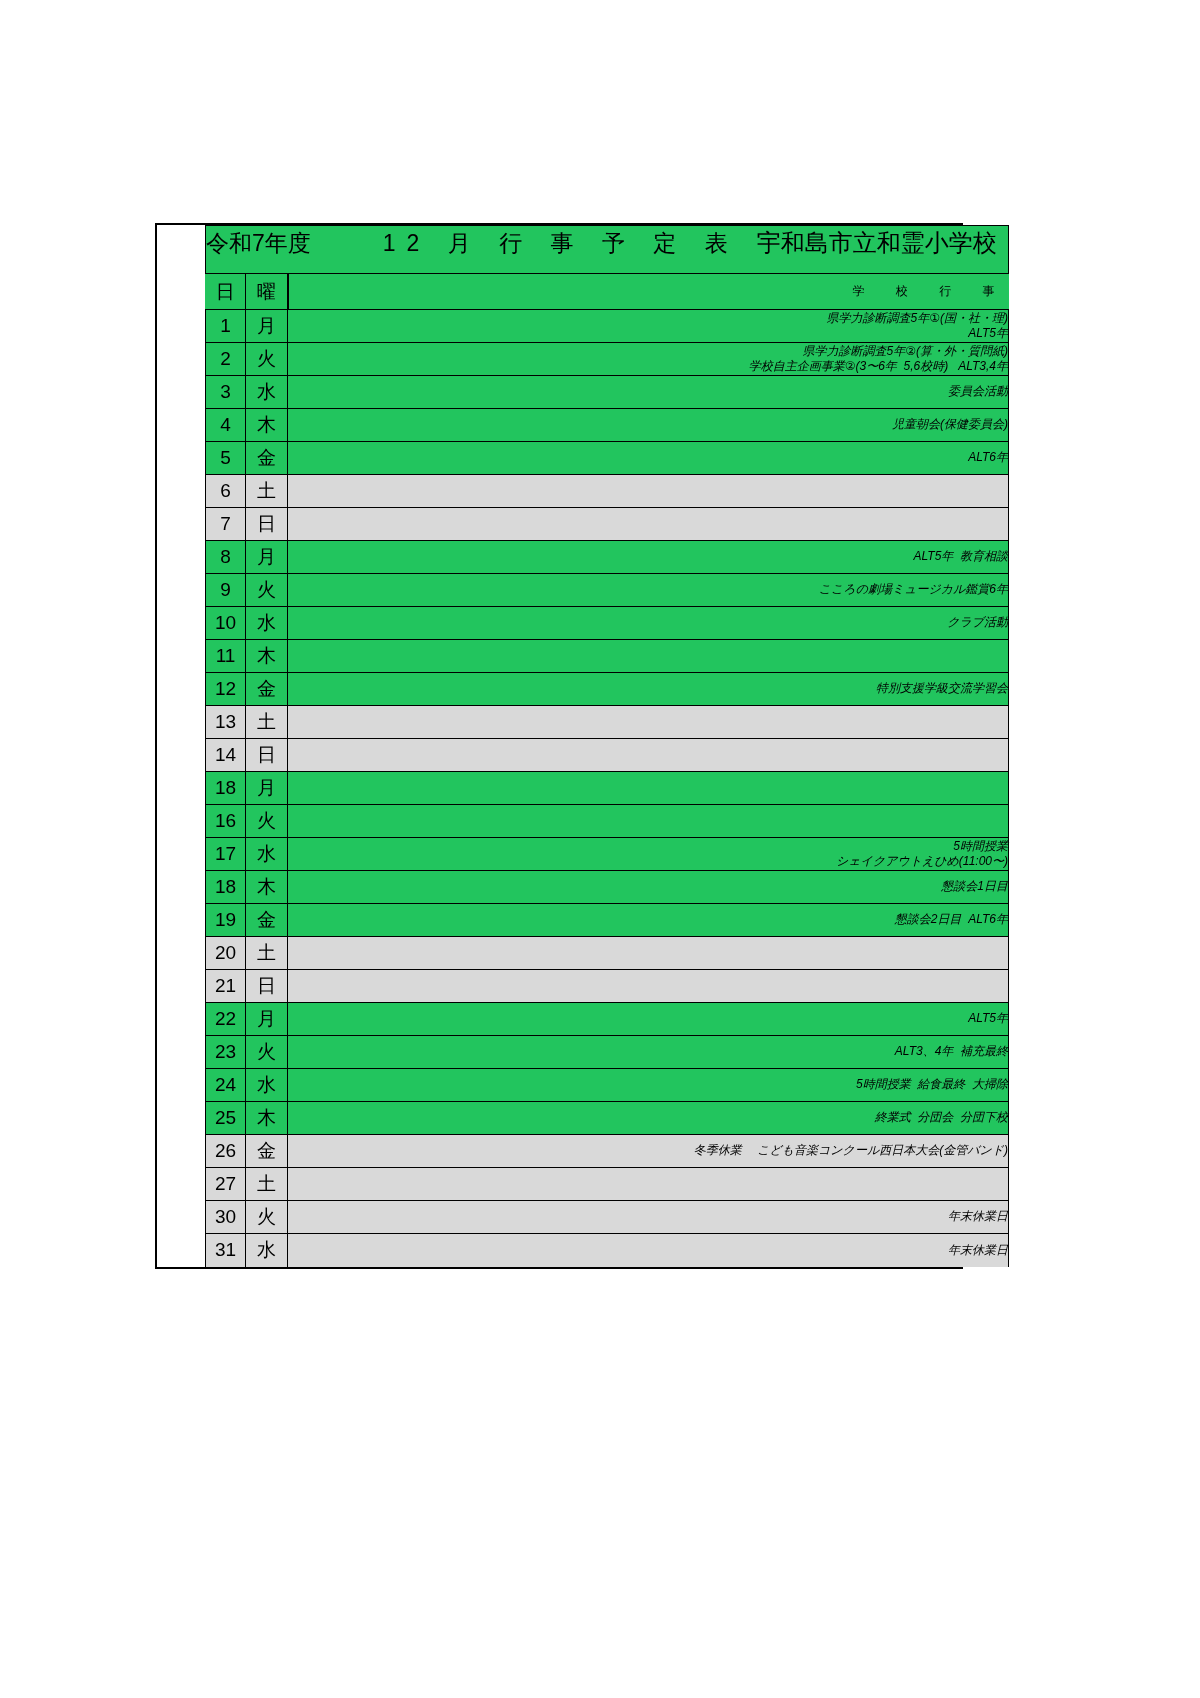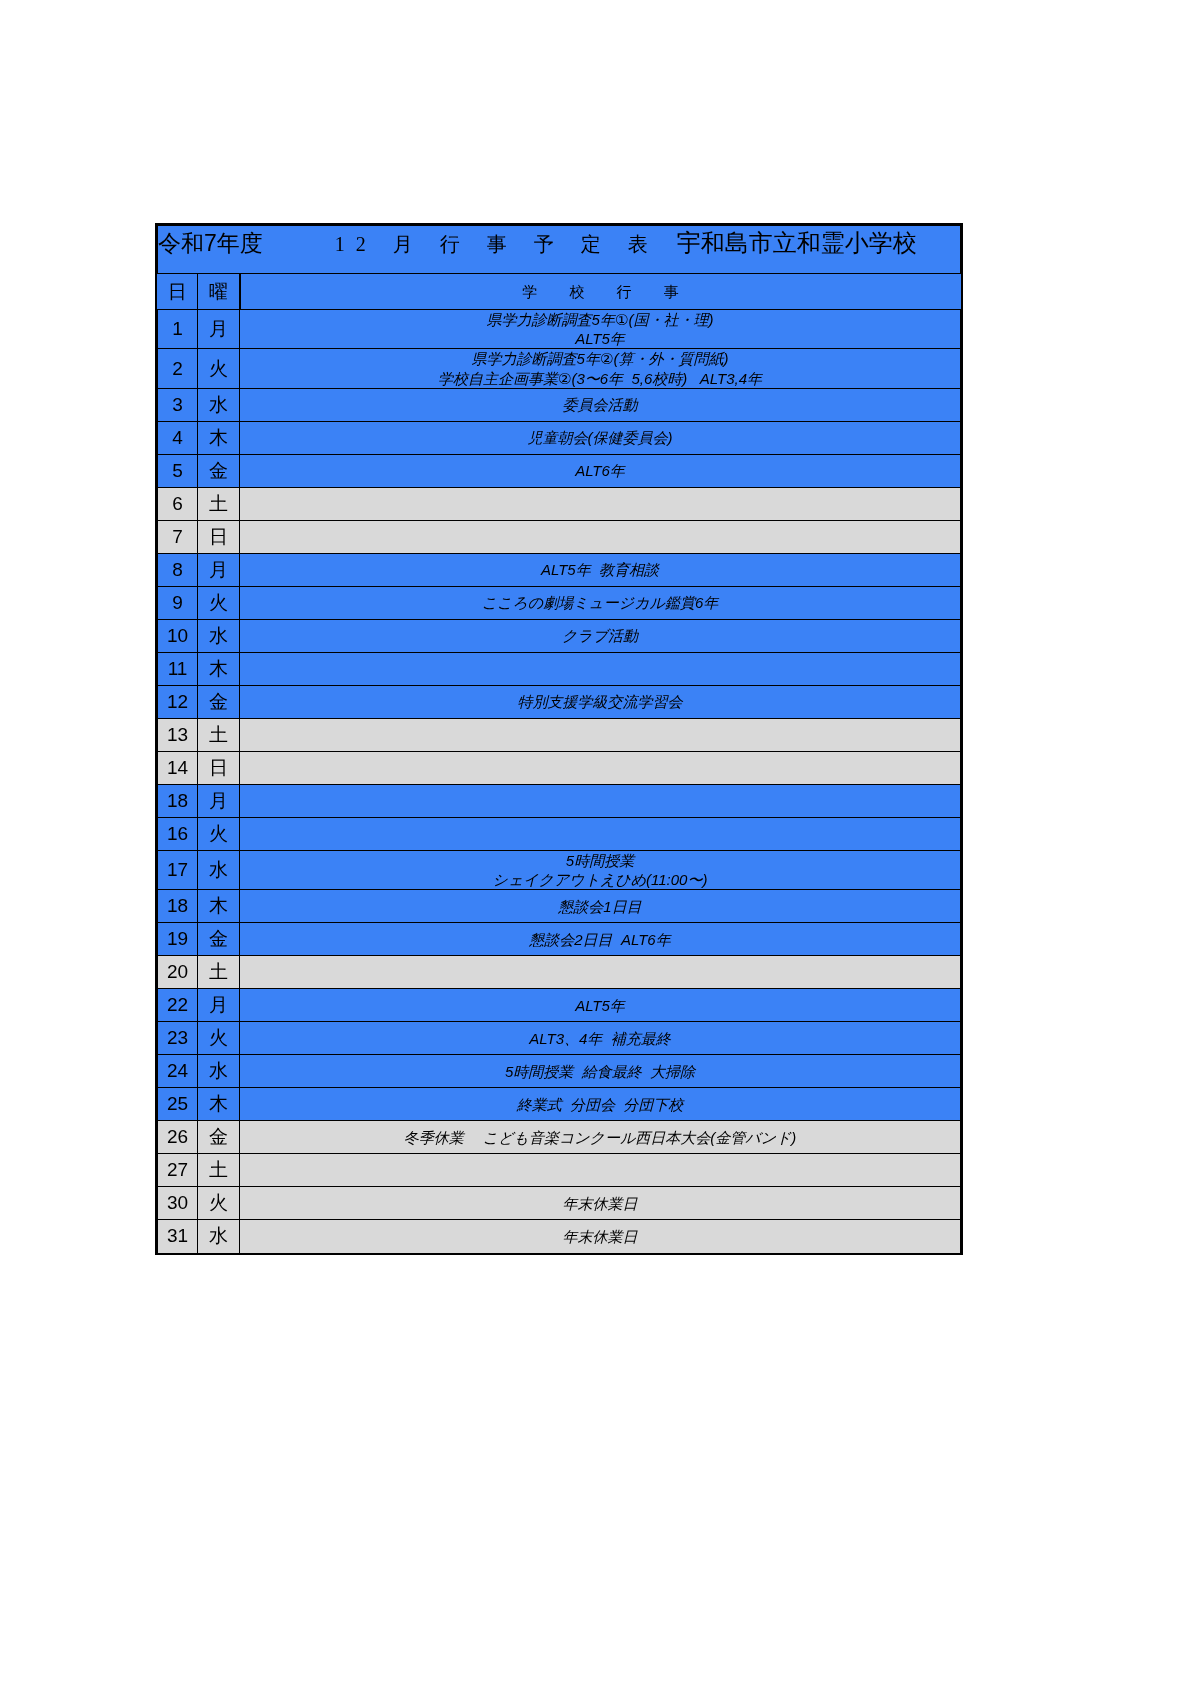--- a/index.html
+++ b/index.html
@@ -32,21 +32,22 @@
     width: 808px;
     border: 2px solid #000;
     border-collapse: collapse;
     box-sizing: border-box;
   }
 
   table.cal {
     width: 100%;
     border-collapse: collapse;
     table-layout: fixed;
-    background: #3b82f6;
+    background: #22c55e;
+    margin-left: 48px;
   }
 
   table.cal td {
     border: 1px solid #000;
     padding: 0;
     vertical-align: middle;
     box-sizing: border-box;
   }
 
   
@@ -63,25 +64,24 @@
     align-items: baseline;
     width: 100%;
     height: 46px;
   }
   .title-era {
     font-size: 23px;
     letter-spacing: 0px;
     white-space: nowrap;
   }
   .title-main {
-    font-size: 20px;
+    font-size: 23px;
     white-space: nowrap;
     margin-left: 72px;
     letter-spacing: 11px;
-    font-family: Liberation Serif, serif;
   }
   .title-school {
     font-size: 24px;
     white-space: nowrap;
     margin-left: 18px;
   }
 
   
   .head-row td {
     height: 36px;
@@ -112,22 +112,22 @@
     text-align: center;
     font-size: 19px;
     border-left: none;
   }
   td.c-wk {
     text-align: center;
     font-size: 19px;
     border-right: 2px solid #000;
   }
   td.c-ev {
-    text-align: center;
-    font-size: 15px;
+    text-align: right;
+    font-size: 12px;
     padding: 0 0 0 6px;
     line-height: 1.28;
     border-right: none;
   }
   td.c-ev .ev-line {
     display: block;
     white-space: pre;
     font-style: italic;
   }
 
@@ -286,20 +286,25 @@
             <td class="c-wk">金</td>
             <td class="c-ev">
               <span class="ev-line">懇談会2日目  ALT6年</span>
             </td>
           </tr>
           <tr class="row-1line weekend">
             <td class="c-day">20</td>
             <td class="c-wk">土</td>
             <td class="c-ev"></td>
           </tr>
+          <tr class="row-1line weekend">
+            <td class="c-day">21</td>
+            <td class="c-wk">日</td>
+            <td class="c-ev"></td>
+          </tr>
           <tr class="row-1line">
             <td class="c-day">22</td>
             <td class="c-wk">月</td>
             <td class="c-ev">
               <span class="ev-line">ALT5年</span>
             </td>
           </tr>
           <tr class="row-1line">
             <td class="c-day">23</td>
             <td class="c-wk">火</td>

